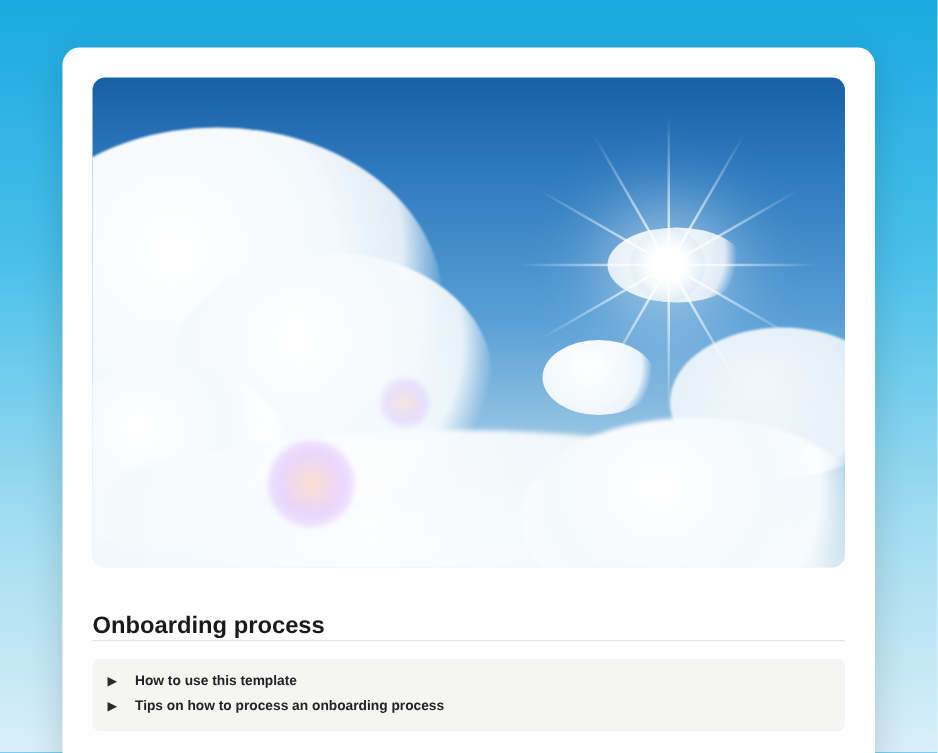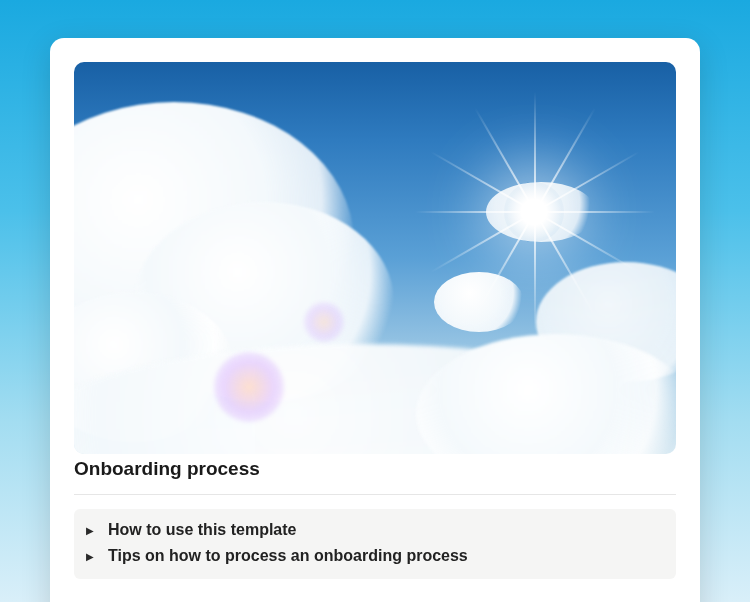--- a/index.html
+++ b/index.html
@@ -53,25 +53,24 @@
     }
     .lens {
       position:absolute; border-radius:50%;
       background: radial-gradient(circle, rgba(255,170,120,0.35), rgba(180,100,255,0.25), rgba(255,255,255,0));
       filter: blur(2px);
     }
     .lf1 { width:70px; height:70px; left:140px; top:290px; }
     .lf2 { width:40px; height:40px; left:230px; top:240px; opacity:0.7;}
     
     .title {
-      margin-top: 4px;
+      margin-top: 36px;
       font-size: 19px;
       font-weight: 800;
       color: #1a1a1a;
-      padding-bottom: 14px;
       border-bottom: 1px solid #e6e6e6;
     }
     .toggle-block {
       margin-top: 14px;
       background: #f5f5f4;
       border-radius: 6px;
       padding: 8px 12px 10px 12px;
     }
     .toggle-row {
       display: flex;
@@ -80,21 +79,21 @@
       padding: 4px 0;
       cursor: pointer;
     }
     .tri {
       font-size: 10px;
       color: #2a2a2a;
       width: 10px;
       display:inline-block;
     }
     .toggle-label {
-      font-size: 16px;
+      font-size: 11px;
       font-weight: 700;
       color: #222;
     }
   </style>
 </head>
 <body>
 
 <div class="card">
 
   <div class="hero">

